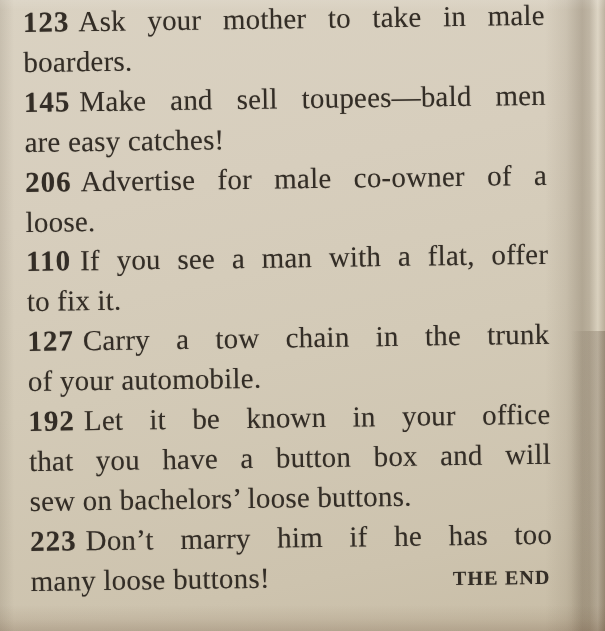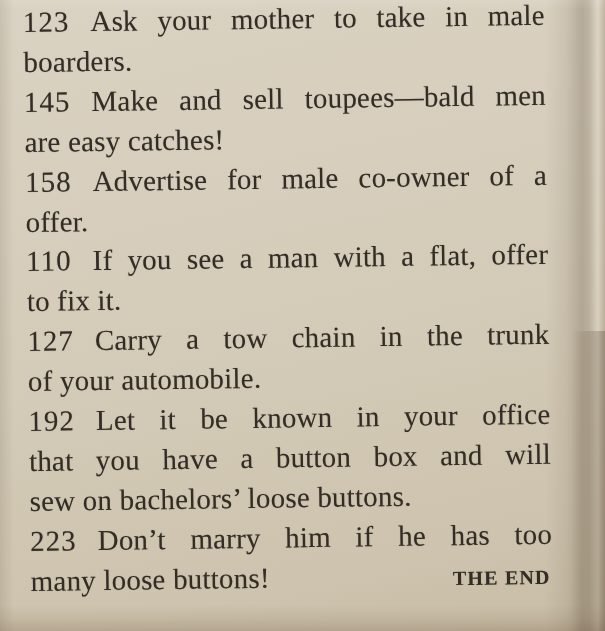--- a/index.html
+++ b/index.html
@@ -55,22 +55,22 @@
     text-shadow: 0 0 1px rgba(51,45,38,0.35);
   }
   .line { white-space: nowrap; }
   .jline {
     white-space: normal;
     text-align: justify;
     text-align-last: justify;
   }
   .lline { text-align: left; }
   .num {
-    font-weight: normal;
-    margin-right: 21px;
+    font-weight: bold;
+    margin-right: 9px;
     letter-spacing: 1px;
   }
   .end-row {
     display: flex;
     justify-content: space-between;
     align-items: baseline;
   }
   .the-end {
     font-weight: bold;
     font-size: 20px;
@@ -89,22 +89,22 @@
       <div class="line jline"><span class="num">123</span><span class="line-text">Ask your mother to take in male</span></div>
       <div class="line lline"><span class="line-text">boarders.</span></div>
     </div>
 
     <div class="item">
       <div class="line jline"><span class="num">145</span><span class="line-text">Make and sell toupees—bald men</span></div>
       <div class="line lline"><span class="line-text">are easy catches!</span></div>
     </div>
 
     <div class="item">
-      <div class="line jline"><span class="num">158</span><span class="line-text">Advertise for male co-owner of a</span></div>
-      <div class="line lline"><span class="line-text">offer.</span></div>
+      <div class="line jline"><span class="num">206</span><span class="line-text">Advertise for male co-owner of a</span></div>
+      <div class="line lline"><span class="line-text">loose.</span></div>
     </div>
 
     <div class="item">
       <div class="line jline"><span class="num">110</span><span class="line-text">If you see a man with a flat, offer</span></div>
       <div class="line lline"><span class="line-text">to fix it.</span></div>
     </div>
 
     <div class="item">
       <div class="line jline"><span class="num">127</span><span class="line-text">Carry a tow chain in the trunk</span></div>
       <div class="line lline"><span class="line-text">of your automobile.</span></div>

